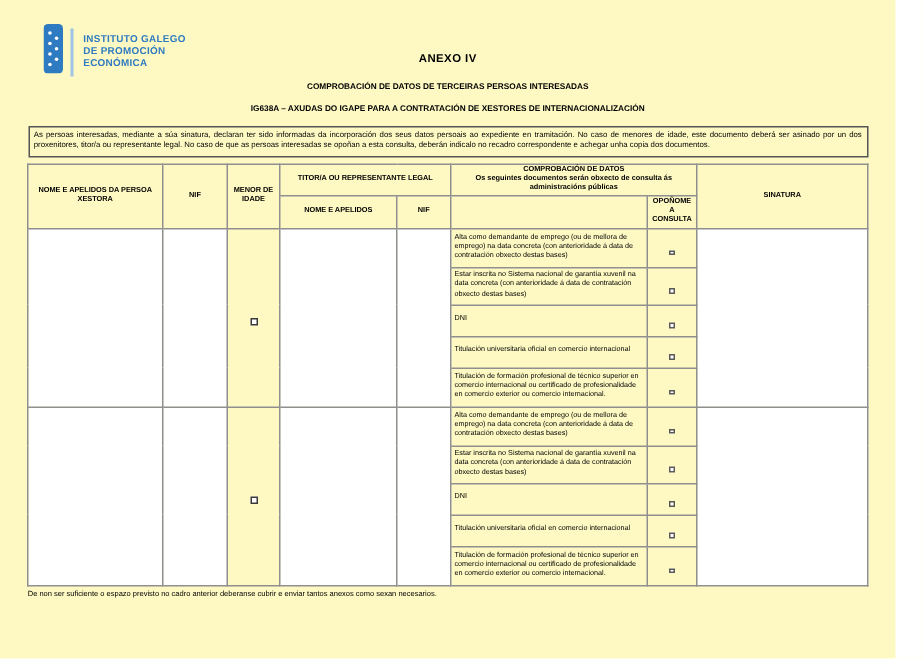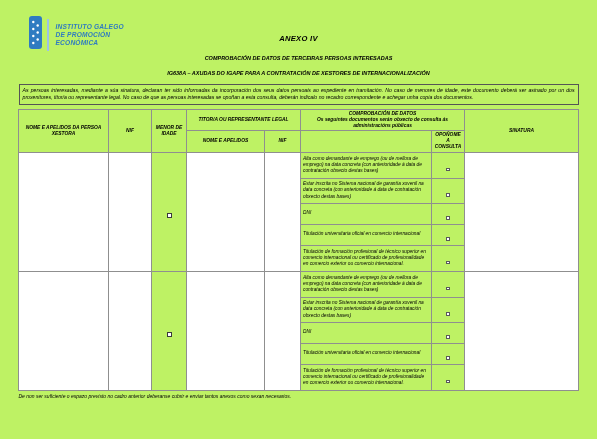--- a/index.html
+++ b/index.html
@@ -1,18 +1,18 @@
 <!DOCTYPE html>
 <html><head>
 <meta charset="utf-8">
 <style>
   * { margin:0; padding:0; box-sizing:border-box; }
   html,body { background:#ffffff; }
   body { font-family:"Liberation Sans", sans-serif; color:#000; }
-  .page { position:relative; width:597px; height:439px; background:#bef264; overflow:hidden;font-style:italic; }
+  .page { position:relative; width:597px; height:439px; background:#fef9c3; overflow:hidden; }
 
   
   .logo { position:absolute; left:29px; top:16px; display:flex; align-items:center; }
   .logo-sep { width:1.5px; height:32px; background:#9dc3e6; margin:0 7px 0 5px; }
   .brand-text { font-size:6.6px; line-height:8px; font-weight:bold; color:#2f7bc1; letter-spacing:.2px; }
   .page-title { text-align:center; padding-top:34px; font-size:7.6px; font-weight:bold; letter-spacing:.3px; }
   .subtitle1 { text-align:center; margin-top:12px; font-size:5.5px; font-weight:bold; }
   .subtitle2 { text-align:center; margin-top:9px; font-size:5.5px; font-weight:bold; }
 
   

